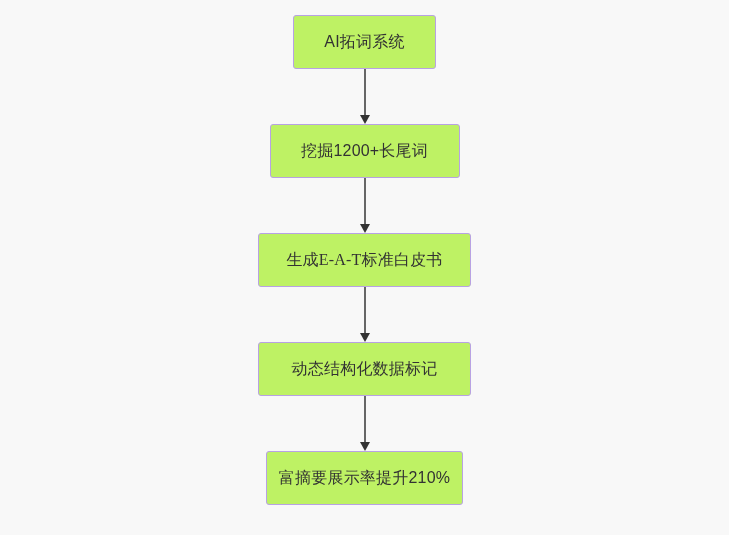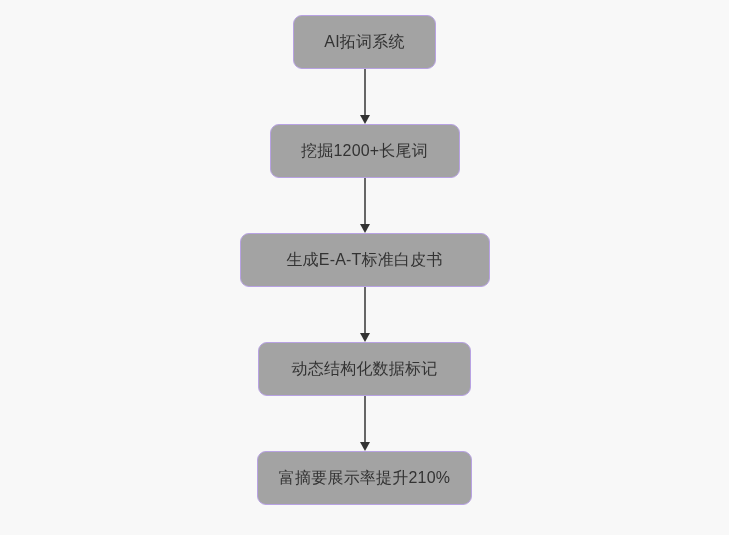--- a/index.html
+++ b/index.html
@@ -29,23 +29,23 @@
     width: 729px;
     height: 535px;
     display: flex;
     flex-direction: column;
     align-items: center;
   }
 
   
   .node {
     box-sizing: border-box;
-    background: #a3a3a3;
+    background: #bef264;
     border: 1.5px solid #b8a2e3;
-    border-radius: 9px;
+    border-radius: 3px;
     height: 54px;
     display: flex;
     align-items: center;
     justify-content: center;
     padding: 0 26px;
     flex: 0 0 auto;
   }
 
   .node-label {
     font-size: 16px;
@@ -105,36 +105,36 @@
 
     <div class="node" id="node-2" style="width: 190px; text-align: center;">
       <span class="node-label">挖掘1200+长尾词</span>
     </div>
 
     <div class="connector">
       <div class="conn-line"></div>
       <div class="conn-arrowhead"></div>
     </div>
 
-    <div class="node" id="node-3" style="width: 250px;">
+    <div class="node" id="node-3" style="width: 213px; font-family: Liberation Serif, serif;">
       <span class="node-label">生成E-A-T标准白皮书</span>
     </div>
 
     <div class="connector">
       <div class="conn-line"></div>
       <div class="conn-arrowhead"></div>
     </div>
 
     <div class="node" id="node-4" style="width: 213px;">
       <span class="node-label">动态结构化数据标记</span>
     </div>
 
     <div class="connector">
       <div class="conn-line"></div>
       <div class="conn-arrowhead"></div>
     </div>
 
-    <div class="node" id="node-5" style="width: 215px;">
+    <div class="node" id="node-5" style="width: 197px;">
       <span class="node-label">富摘要展示率提升210%</span>
     </div>
 
   </div>
 </div>
 
 </body></html>

